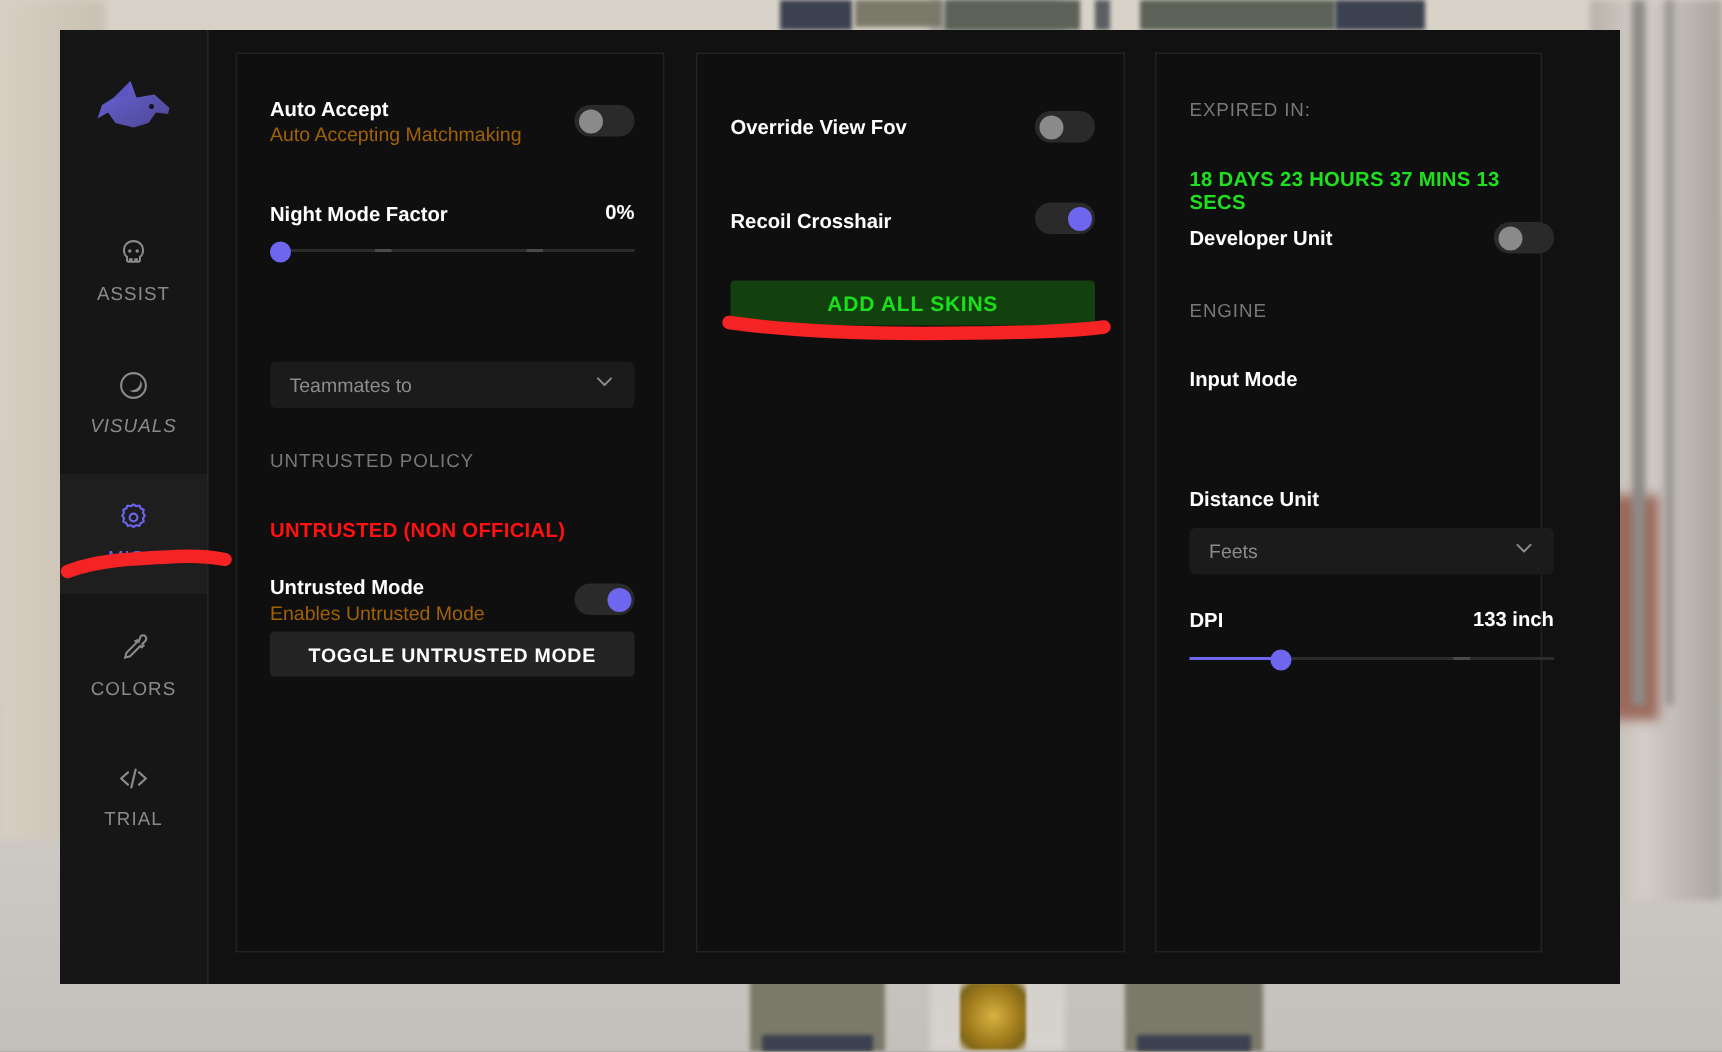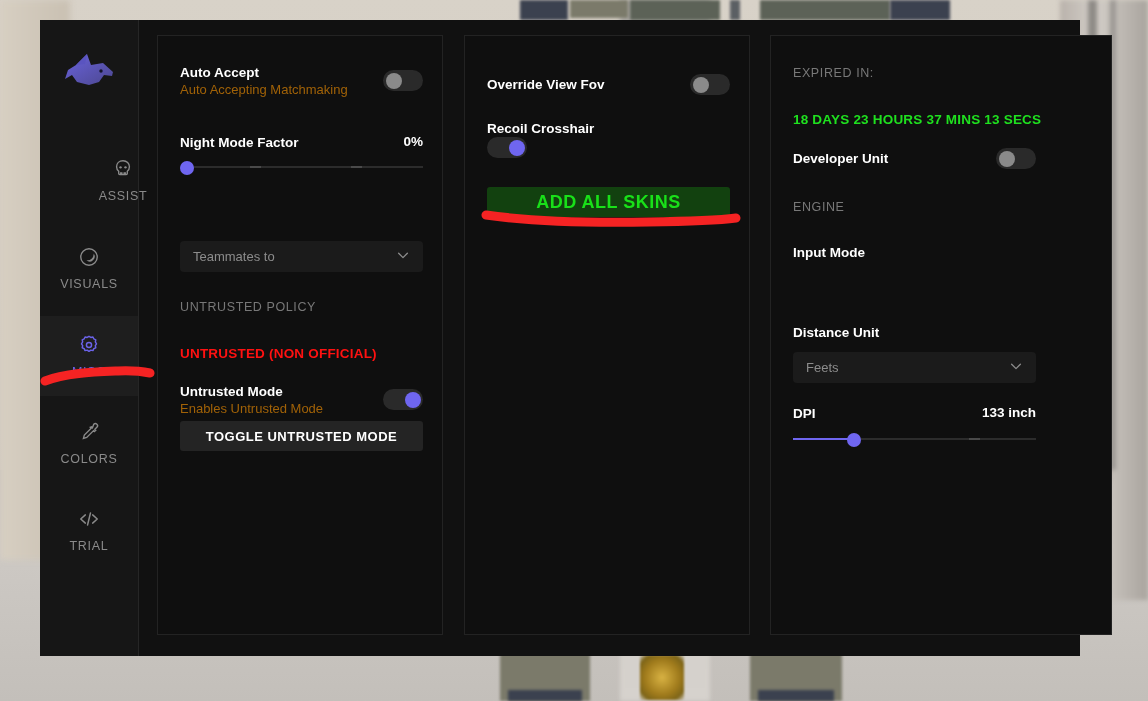--- a/index.html
+++ b/index.html
@@ -111,21 +111,21 @@
   .panel {
     position: absolute;
     top: 15px;
     height: 600px;
     background: #0f0f0f;
     border: 1px solid #232323;
     box-sizing: border-box;
   }
   #panel1 { left: 117px; width: 286px; }
   #panel2 { left: 424px; width: 286px; }
-  #panel3 { left: 730px; width: 342px; }
+  #panel3 { left: 730px; width: 258px; }
 
   .row {
     position: absolute;
     left: 22px;
     width: 243px;
     display: flex;
     align-items: flex-start;
     justify-content: space-between;
   }
   .lbl-main {
@@ -255,21 +255,21 @@
   .btn-dark { background: #242424; }
   .btn-dark .btn-label {
     font-size: 13px;
     color: #ffffff;
     font-weight: 700;
     letter-spacing: 0.5px;
     text-align: center;
   }
   .btn-green { background: #12410f; }
   .btn-green .btn-label {
-    font-size: 18px;
+    font-size: 14px;
     color: #19e019;
     font-weight: 700;
     letter-spacing: 0.5px;
   }
 
   
   .scribble {
     position: absolute;
     pointer-events: none;
   }
@@ -313,32 +313,32 @@
             <stop offset="0%" stop-color="#6a63dd"></stop>
             <stop offset="100%" stop-color="#4c478f"></stop>
           </linearGradient>
         </defs>
         <path d="M24 2 L28 13 L40 11 L50 20 L49 24 L41 23 L36 30 L26 33 L14 30 L9 23 L2 27 L5 18 L13 13 Z" fill="url(#wolfgrad)"></path>
         <path d="M24 2 L22 12 L13 13 Z" fill="#5a54c0"></path>
         <circle cx="38" cy="19" r="1.7" fill="#14142a"></circle>
       </svg>
     </div>
 
-    <div class="nav-item" style="top:120px;padding-left:34px;">
+    <div class="nav-item" style="top:120px;">
       <span>
         <svg width="22" height="22" viewBox="0 0 24 24" fill="none" stroke="#8a8a8a" stroke-width="1.5">
           <path d="M12 3c-4.2 0-7 2.9-7 6.6 0 2.3 1 3.9 2.3 4.9v2.3c0 .7.5 1.2 1.2 1.2h1v-1.8h1.2V18h2.6v-1.8h1.2V18h1c.7 0 1.2-.5 1.2-1.2v-2.3c1.3-1 2.3-2.6 2.3-4.9C19 5.9 16.2 3 12 3z"></path>
           <circle cx="9.3" cy="10.2" r="1.3" fill="#8a8a8a" stroke="none"></circle>
           <circle cx="14.7" cy="10.2" r="1.3" fill="#8a8a8a" stroke="none"></circle>
         </svg>
       </span>
       <span class="nav-label">ASSIST</span>
     </div>
 
-    <div class="nav-item" style="top:208px;">
+    <div class="nav-item" style="top:208px;font-style:italic;">
       <span>
         <svg width="22" height="22" viewBox="0 0 24 24" fill="none" stroke="#8a8a8a" stroke-width="1.5">
           <circle cx="12" cy="12" r="9"></circle>
           <path d="M17 8.2a5.4 5.4 0 0 1-8 7.2 6.6 6.6 0 0 0 8-7.2z" fill="#8a8a8a" stroke="none"></path>
         </svg>
       </span>
       <span class="nav-label">VISUALS</span>
     </div>
 
     <div class="nav-item active" style="top:296px;">
@@ -428,21 +428,21 @@
 
   <div class="panel" id="panel2">
 
     <div class="row" style="top:38px;align-items:center;">
       <div class="lbl-main">Override View Fov</div>
       <div class="toggle">
         <span class="knob"></span>
       </div>
     </div>
 
-    <div class="row" style="top:84px;align-items:flex-start;flex-direction:column;">
+    <div class="row" style="top:99px;align-items:flex-end;">
       <div class="lbl-main">Recoil Crosshair</div>
       <div class="toggle on">
         <span class="knob"></span>
       </div>
     </div>
 
     <div class="btn btn-green" style="top:151px;">
       <span class="btn-label">ADD ALL SKINS</span>
     </div>
   </div>

